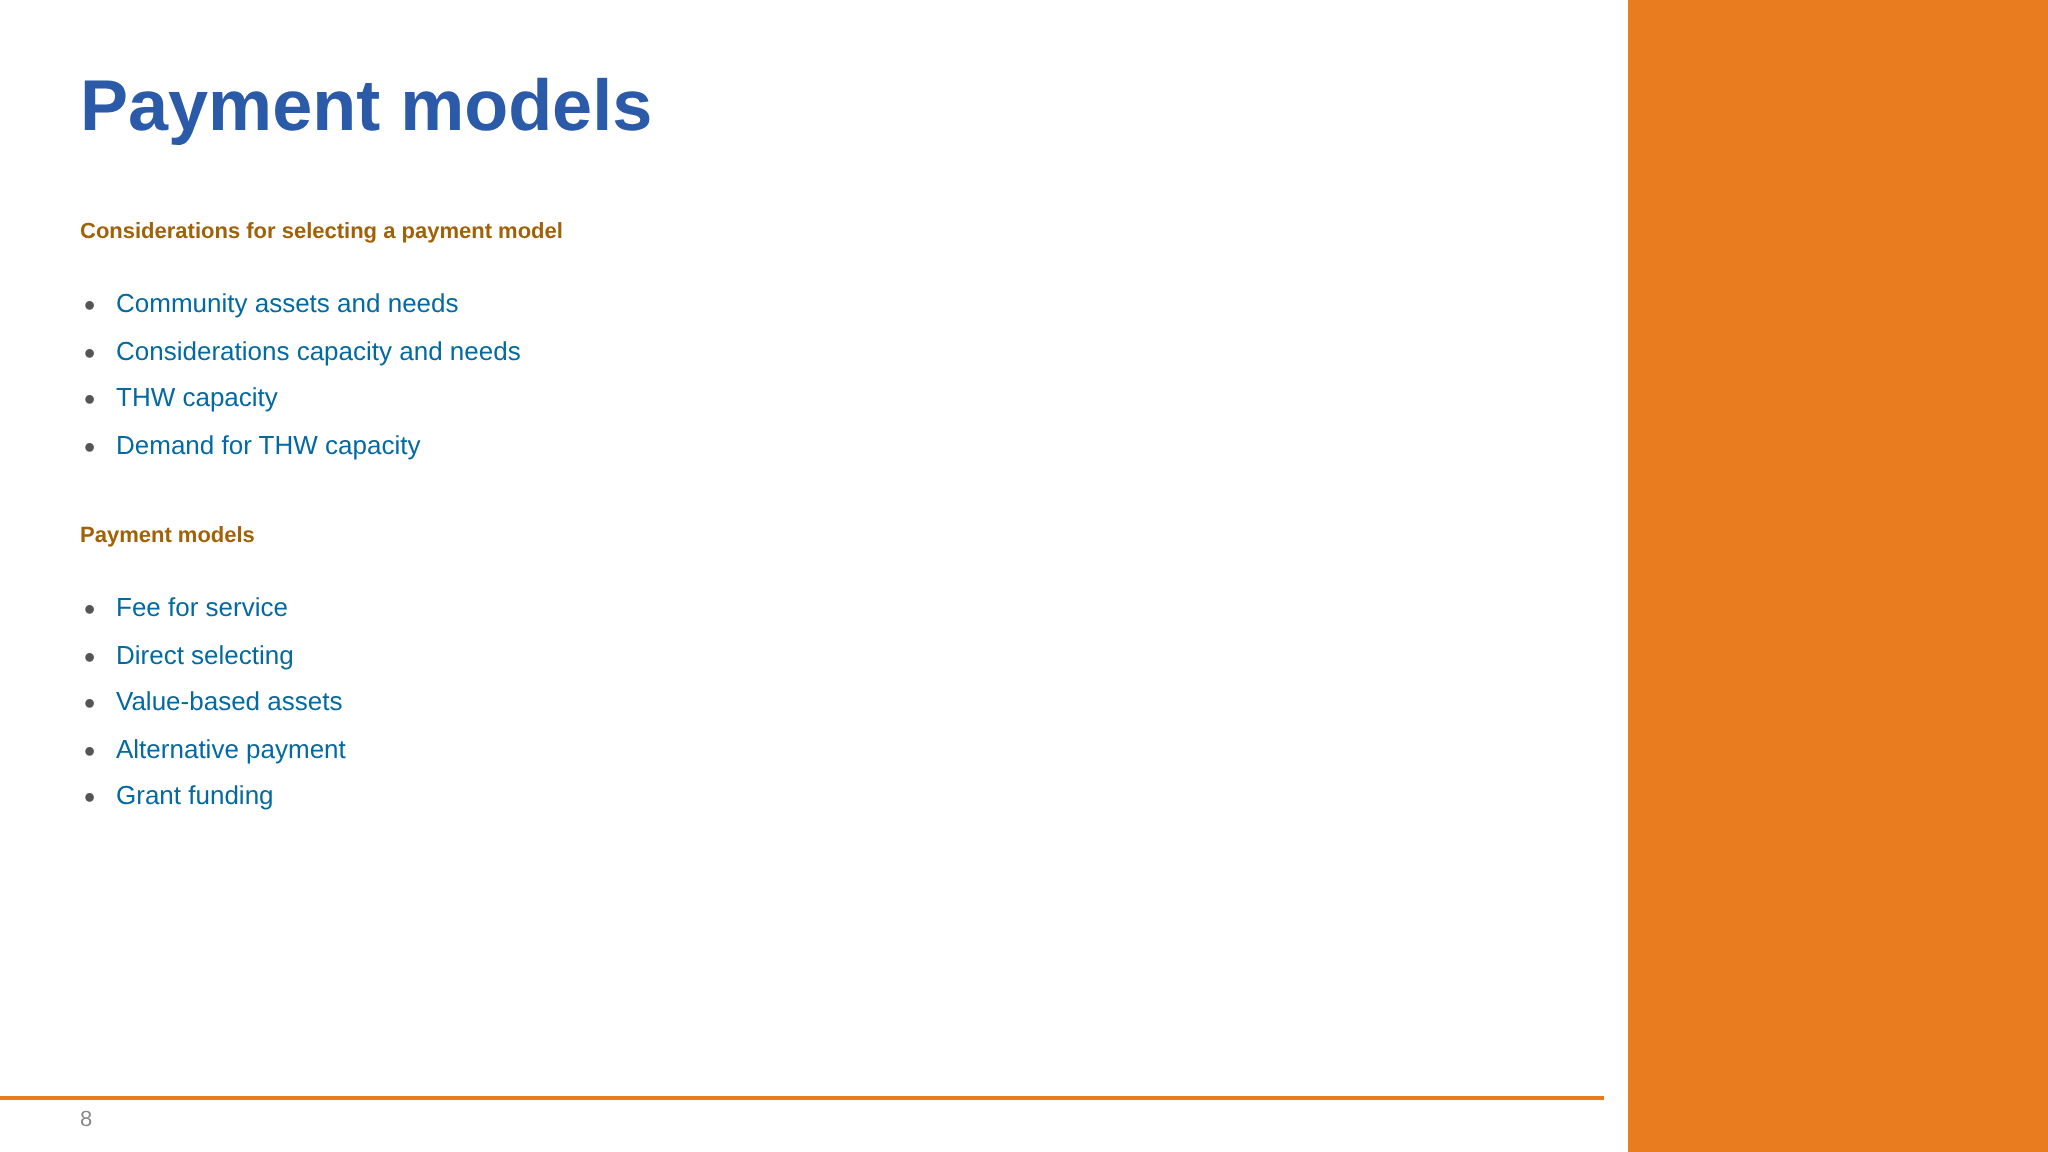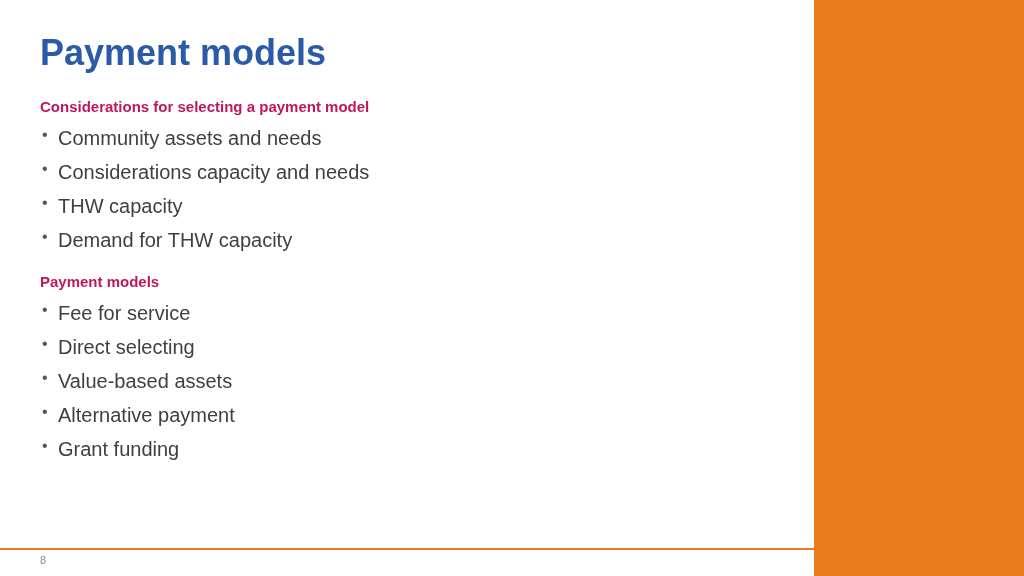--- a/index.html
+++ b/index.html
@@ -1,18 +1,19 @@
 <!DOCTYPE html>
 <html><head>
   <meta charset="utf-8">
   <style>
     * {
       margin: 0;
       padding: 0;
       box-sizing: border-box;
+      gap: 12px;
     }
 
     body {
       width: 1024px;
       height: 576px;
       overflow: hidden;
       font-family: 'Segoe UI', Arial, sans-serif;
       background: #f0f0f0;
     }
 
@@ -40,35 +41,35 @@
     }
 
     .page-title {
       font-size: 36px;
       font-weight: 700;
       color: #2B5BA8;
       margin-bottom: 18px;
     }
 
     .section-heading {
-      font-size: 15px;
+      font-size: 11px;
       font-weight: 700;
-      color: #be185d;
+      color: #a16207;
       margin-bottom: 6px;
       margin-top: 6px;
     }
 
     .bullet-list {
       list-style: none;
       margin-bottom: 10px;
     }
 
     .bullet-list li {
-      font-size: 20px;
-      color: #404040;
+      font-size: 13px;
+      color: #0369a1;
       padding: 2px 0 2px 18px;
       position: relative;
       line-height: 1.5;
     }
 
     .bullet-list li::before {
       content: '•';
       position: absolute;
       left: 2px;
       color: #555555;

